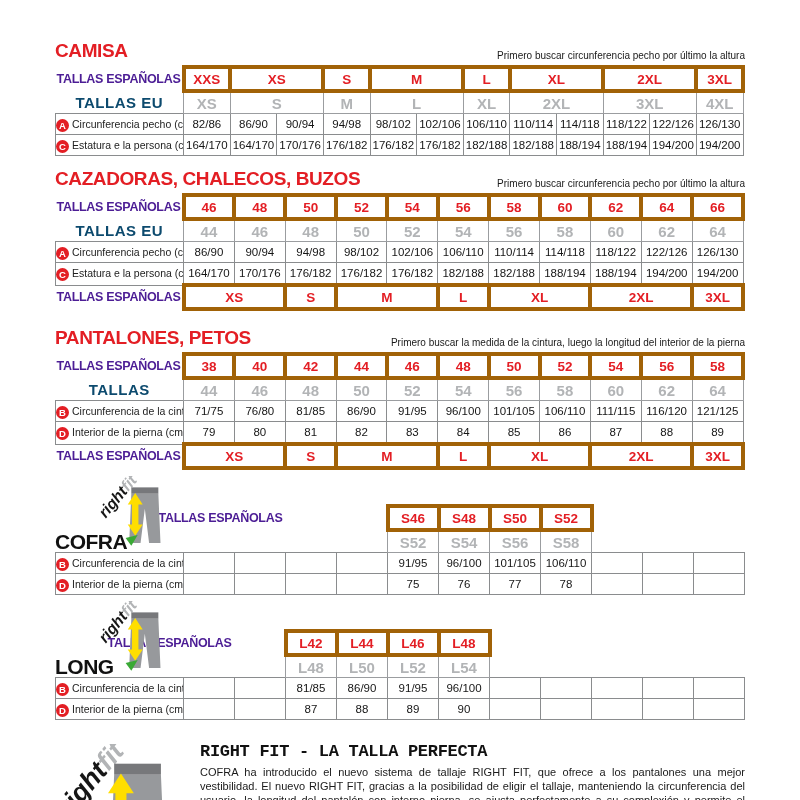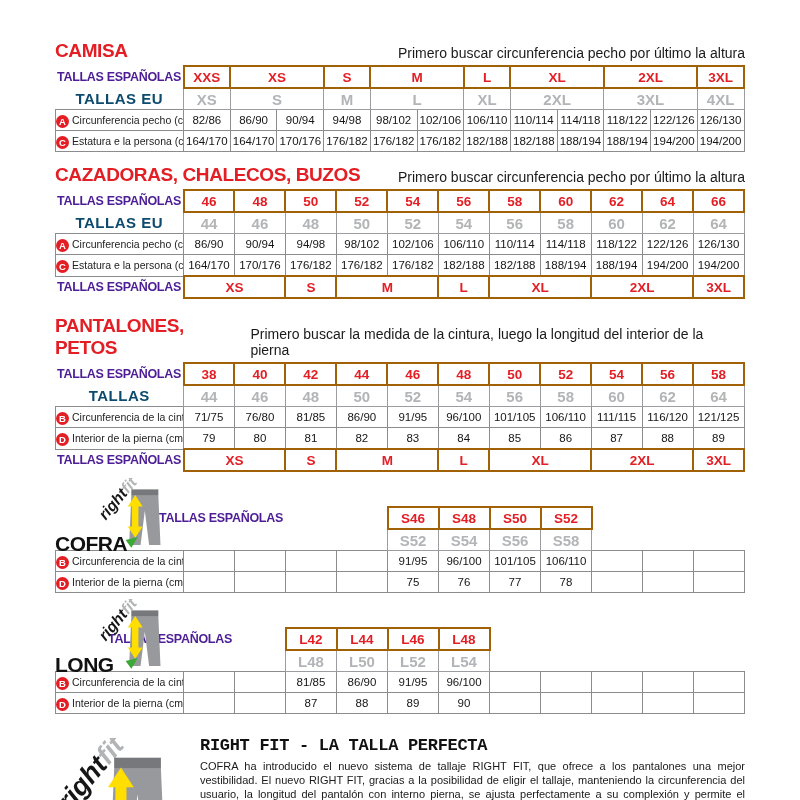--- a/index.html
+++ b/index.html
@@ -3,31 +3,31 @@
 <meta charset="utf-8">
 <style>
   html,body{margin:0;padding:0;background:#fff;}
   .page{width:800px;height:800px;box-sizing:border-box;padding:40px 55px 0 55px;
         font-family:"Liberation Sans",sans-serif;background:#fff;overflow:hidden;}
 
   
   .block{margin-bottom:12px;}
   .block-head{display:flex;justify-content:space-between;align-items:flex-end;margin-bottom:3px;}
   .sec-title{margin:0;color:#e31e24;font-size:19px;font-weight:bold;letter-spacing:-0.4px;}
-  .note{font-size:14px;color:#1a1a1a;padding-bottom:1px;}
+  .note{font-size:10px;color:#1a1a1a;padding-bottom:1px;}
 
   
   table.size-table{border-collapse:collapse;table-layout:fixed;width:690px;}
   table.size-table col.labelcol{width:128px;}
   table.size-table td{height:20px;text-align:center;padding:0;overflow:hidden;white-space:nowrap;}
 
   td.lbl-red{border:none;text-align:right;padding-right:6px;color:#4c1d95;
              font-weight:bold;font-size:12.5px;letter-spacing:-0.3px;}
   td.lbl-gray{border:none;text-align:left;color:#0c4a6e;font-weight:bold;font-size:15px;letter-spacing:0.5px;}
-  td.c-es{border:2px solid #a16207;color:#e31e24;font-weight:bold;font-size:13.5px;background:#fff;}
+  td.c-es{border:4px solid #a16207;color:#e31e24;font-weight:bold;font-size:13.5px;background:#fff;}
   td.c-eu{border:1px solid #9b9da0;color:#b2b4b6;font-weight:bold;font-size:15px;}
   td.c-v{border:1px solid #8a8c8e;color:#151515;font-size:11.5px;}
   td.c-e{border:1px solid #8a8c8e;}
   td.c-sp{border:none;}
   td.lbl-data{border:1px solid #8a8c8e;text-align:left;font-size:10.5px;color:#222;padding-left:2px;}
   .badge{display:inline-block;width:13px;height:13px;line-height:13px;border-radius:50%;
          background:#e31e24;color:#fff;font-size:9.5px;font-weight:bold;text-align:center;
          margin-right:3px;vertical-align:-2px;}
   .lbl-text{vertical-align:middle;}
 

